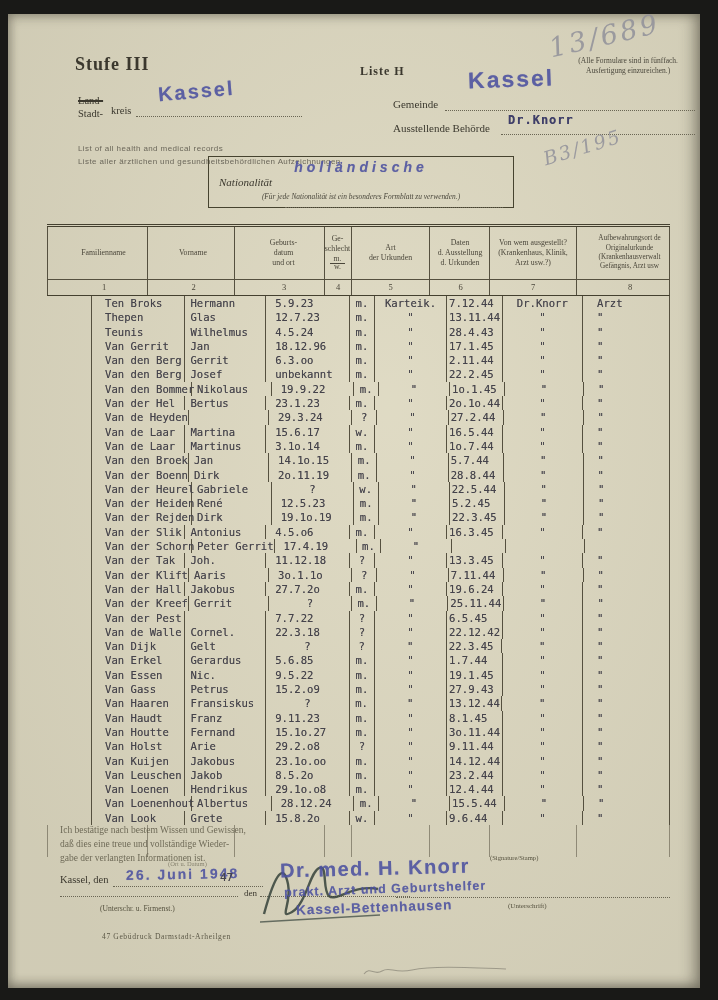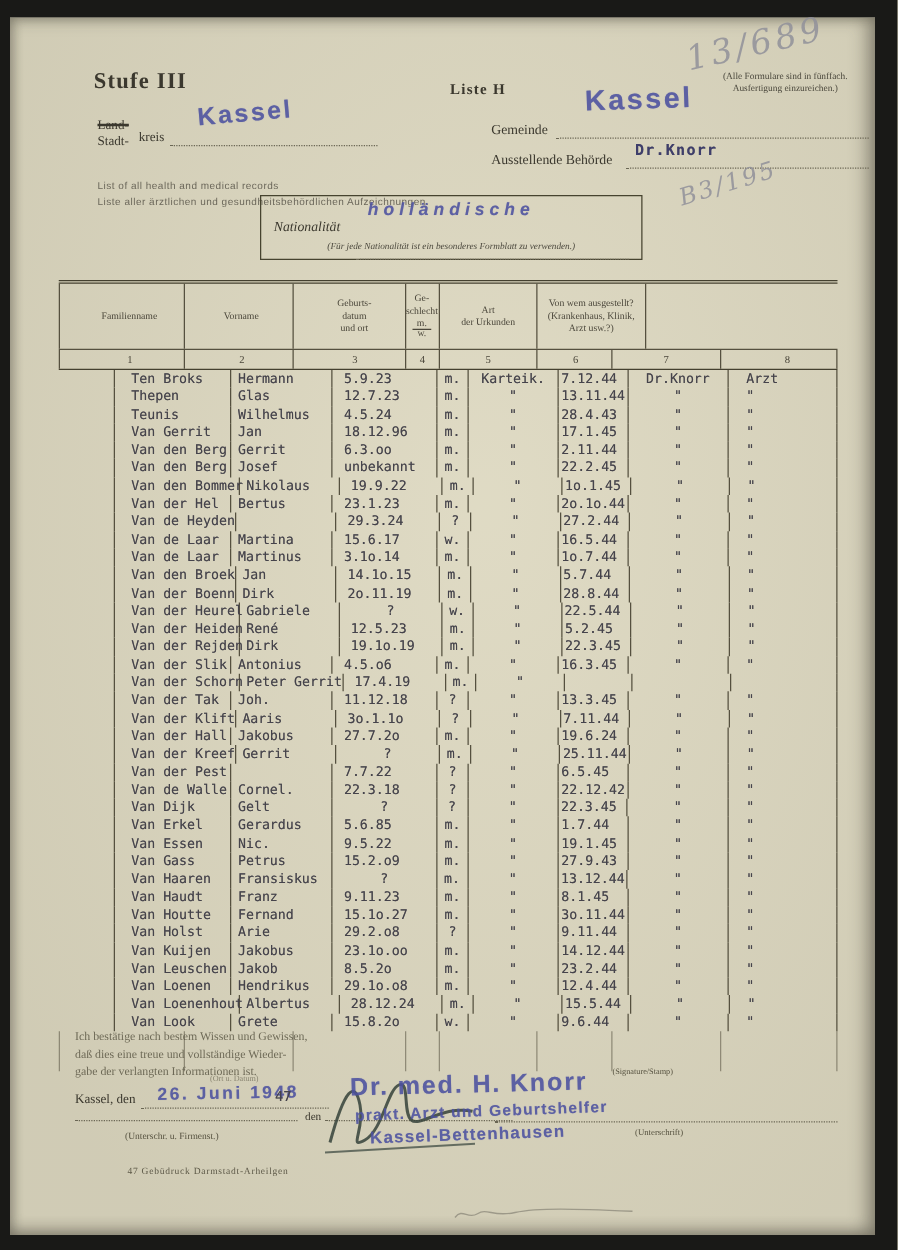--- a/index.html
+++ b/index.html
@@ -155,23 +155,30 @@
       <div class="hcell c3 pre">Geburts-
 datum
 und ort</div>
       <div class="hcell c4">
         <span class="pre">Ge-
 schlecht</span>
         <span class="mwfrac"><span class="mwm">m.</span><br><span>w.</span></span>
       </div>
       <div class="hcell c5 pre">Art
 der Urkunden</div>
+      <div class="hcell c6 pre">Daten
+d. Ausstellung
+d. Urkunden</div>
       <div class="hcell c7 pre">Von wem ausgestellt?
 (Krankenhaus, Klinik,
 Arzt usw.?)</div>
+      <div class="hcell c8 pre" style="font-size:7.2px;">Aufbewahrungsort de
+Originalurkunde
+(Krankenhausverwalt
+Gefängnis, Arzt usw</div>
     </div>
     <div class="nrow">
       <span class="ncell c1">1</span>
       <span class="ncell c2">2</span>
       <span class="ncell c3">3</span>
       <span class="ncell c4">4</span>
       <span class="ncell c5">5</span>
       <span class="ncell c6">6</span>
       <span class="ncell c7">7</span>
       <span class="ncell c8">8</span>

